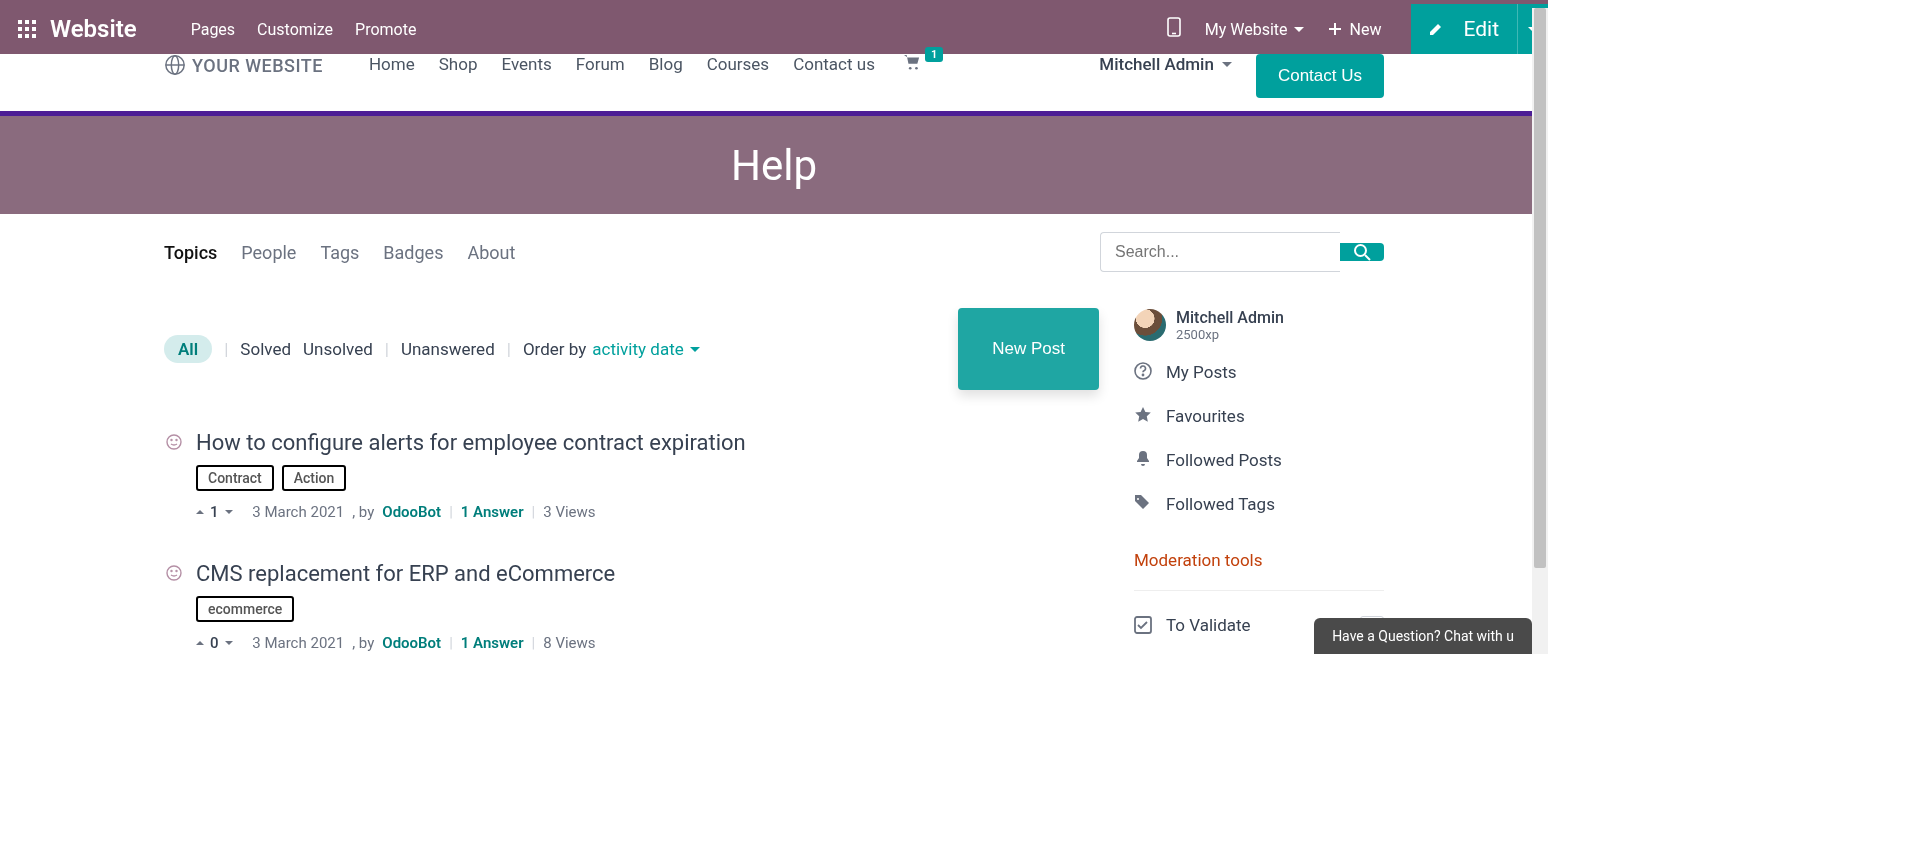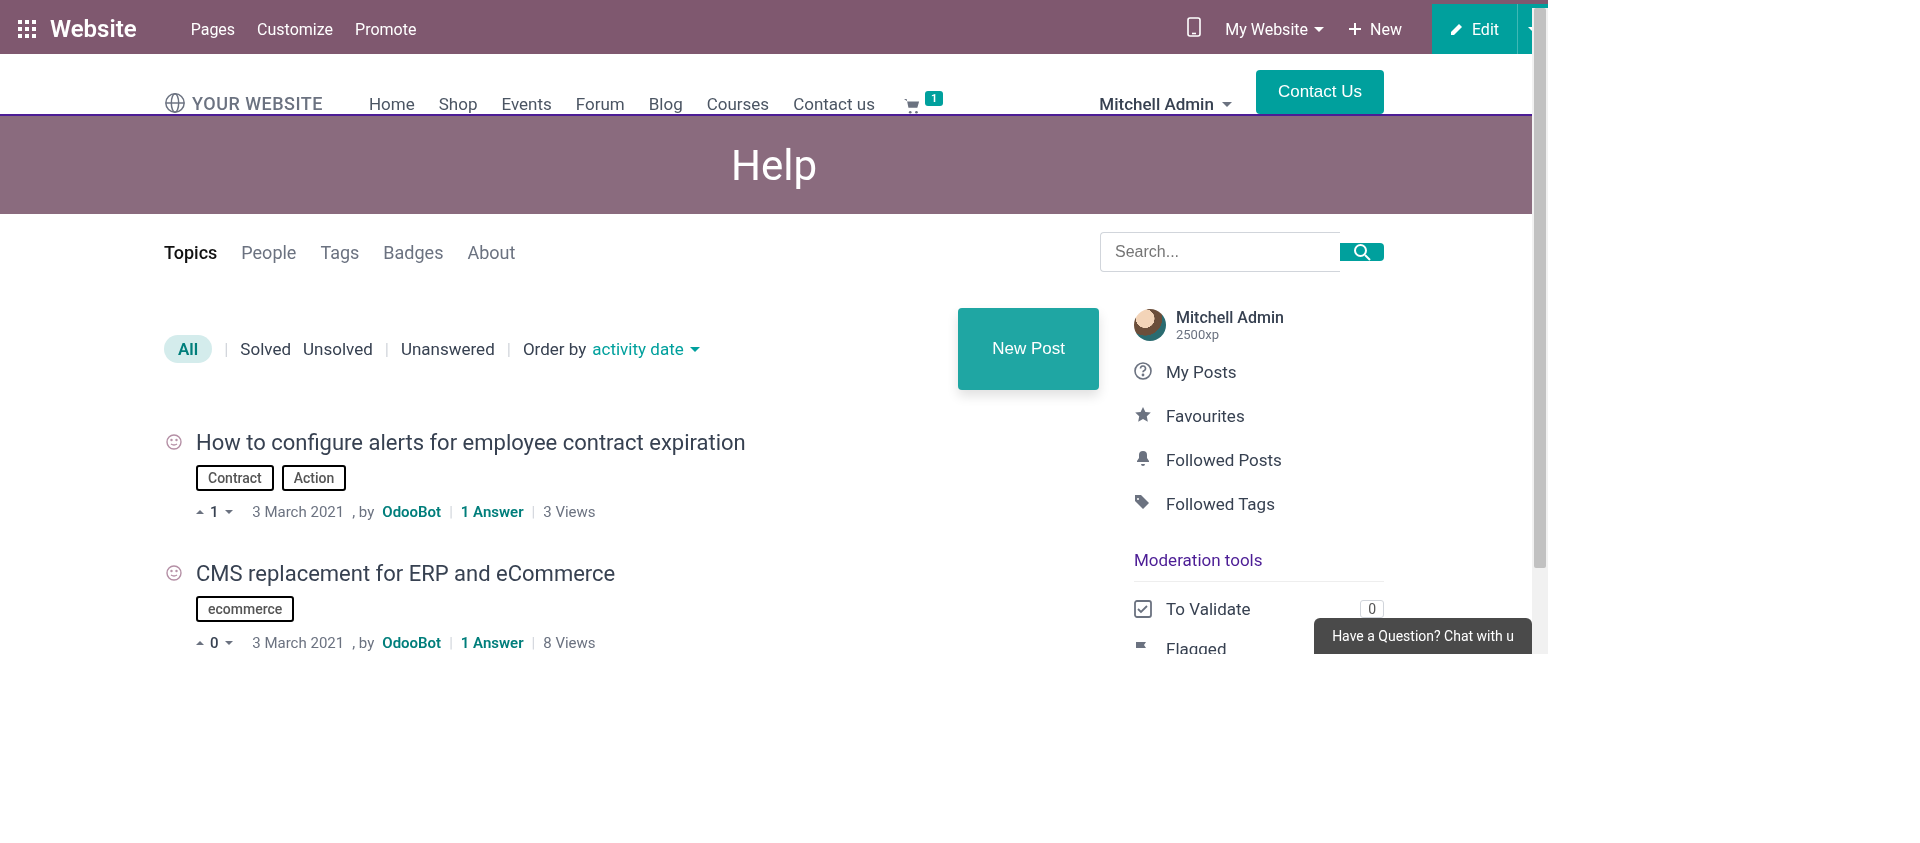--- a/index.html
+++ b/index.html
@@ -13,25 +13,25 @@
 .topbar .apps{width:38px;display:flex;justify-content:center;align-items:center;cursor:pointer;}
 .topbar .brand{font-size:24px;font-weight:600;padding:0 16px 0 4px;}
 .topbar .menu{display:flex;gap:22px;margin-left:38px;}
 .topbar .menu span{font-size:16px;cursor:pointer;}
 .topbar .spacer{flex:1;}
 .topbar .right{display:flex;align-items:center;gap:18px;}
 .topbar .mobile-ic{padding:0 6px;cursor:pointer;}
 .topbar .mysite{display:flex;align-items:center;gap:6px;cursor:pointer;font-size:16px;}
 .topbar .new{display:flex;align-items:center;gap:8px;cursor:pointer;font-size:16px;padding:0 6px;}
 .topbar .editwrap{display:flex;align-items:stretch;height:50px;margin-left:6px;margin-right:-8px;}
-.topbar .edit{display:flex;align-items:center;gap:8px;background:#00a09d;padding:0 18px;cursor:pointer;font-size:16px;}
+.topbar .edit{display:flex;align-items:center;gap:20px;background:#00a09d;padding:0 18px;cursor:pointer;font-size:21px;}
 .topbar .editdd{display:flex;align-items:center;background:#00a09d;padding:0 10px;border-left:1px solid rgba(255,255,255,0.25);cursor:pointer;}
 
 
-.sitebar{display:flex;align-items:flex-end;height:62px;background:#fff;border-bottom:2px solid #4c1d95;padding:0 164px;}
+.sitebar{display:flex;align-items:flex-start;height:62px;background:#fff;border-bottom:5px solid #4c1d95;padding:0 164px;}
 .logo{display:flex;align-items:center;gap:6px;color:#6b7280;font-weight:500;font-size:18px;letter-spacing:0.5px;}
 .logo svg{width:22px;height:22px;}
 .sitenav{display:flex;gap:24px;margin-left:46px;}
 .sitenav a{color:#4b5563;text-decoration:none;font-size:17px;cursor:pointer;}
 .cart{display:flex;align-items:center;gap:4px;margin-left:28px;color:#6b7280;cursor:pointer;}
 .cart .badge{background:#00a09d;color:#fff;font-size:11px;padding:1px 6px;border-radius:3px;font-weight:600;position:relative;top:-8px;}
 .sitebar .spacer{flex:1;}
 .user-dd{display:flex;align-items:center;gap:8px;font-size:17px;color:#374151;cursor:pointer;font-weight:500;}
 .contact-btn{background:#00a09d;color:#fff;border:none;padding:12px 22px;border-radius:4px;font-size:17px;margin-left:24px;cursor:pointer;font-weight:500;}
 
@@ -77,21 +77,21 @@
 
 
 .side{width:250px;}
 .profile{display:flex;gap:10px;align-items:center;margin-bottom:20px;}
 .avatar{width:32px;height:32px;border-radius:50%;background:radial-gradient(circle at 35% 30%,#f3d4b8 0 30%,#6b4e3a 31% 55%,#2a6b70 56% 100%);}
 .profile .name{font-size:16px;color:#374151;font-weight:500;}
 .profile .xp{font-size:13px;color:#6b7280;}
 .sidelinks{display:flex;flex-direction:column;gap:24px;margin-top:18px;}
 .sidelink{display:flex;align-items:flex-start;gap:14px;font-size:17px;color:#374151;cursor:pointer;}
 .sidelink svg{width:18px;height:18px;color:#6b7280;flex-shrink:0;}
-.modhdr{color:#4c1d95;font-size:17px;margin:36px 0 17px;border-bottom:1px solid #eee;padding-bottom:11px;}
+.modhdr{color:#c2410c;font-size:17px;margin:36px 0 24px;border-bottom:1px solid #eee;padding-bottom:20px;}
 .modlink{display:flex;align-items:center;gap:14px;font-size:17px;color:#374151;cursor:pointer;margin-bottom:20px;}
 .modlink svg{width:18px;height:18px;color:#6b7280;flex-shrink:0;}
 .modlink .count{margin-left:auto;border:1px solid #d1d5db;border-radius:3px;padding:0 7px;font-size:14px;color:#555;}
 
 
 .chat{position:absolute;right:16px;bottom:0;background:#4a4a4a;color:#fff;padding:10px 18px;border-radius:6px 6px 0 0;font-size:14px;max-width:230px;text-align:right;white-space:nowrap;overflow:hidden;}
 
 .caret-down{width:0;height:0;border-left:5px solid transparent;border-right:5px solid transparent;border-top:5px solid currentColor;display:inline-block;}
 .caret-up-sm{width:0;height:0;border-left:4px solid transparent;border-right:4px solid transparent;border-bottom:4px solid currentColor;display:inline-block;}
 .caret-down-sm{width:0;height:0;border-left:4px solid transparent;border-right:4px solid transparent;border-top:4px solid currentColor;display:inline-block;}

